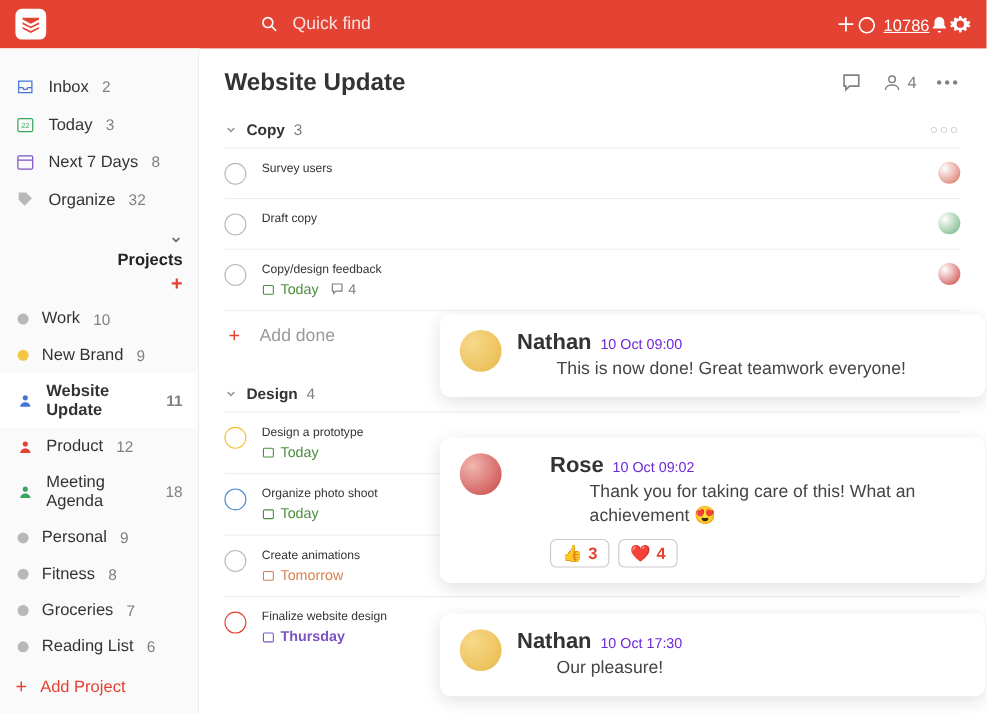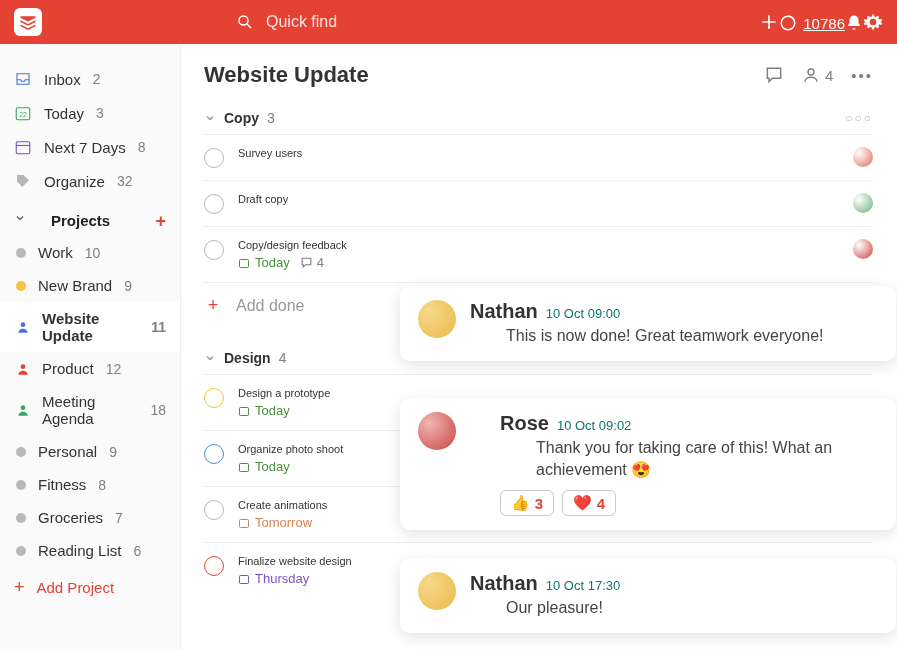--- a/index.html
+++ b/index.html
@@ -23,21 +23,21 @@
   .searchwrap{display:flex;align-items:center;gap:10px;margin-left:180px;color:rgba(255,255,255,.9);}
   .searchwrap input{background:transparent;border:0;color:#fff;font-size:16px;width:180px;outline:none;}
   .searchwrap input::placeholder{color:rgba(255,255,255,.85);}
   .topbar-right{margin-left:auto;display:flex;align-items:flex-end;gap:0;text-decoration:underline;}
   .top-icn{cursor:pointer;display:flex;align-items:center;gap:6px;font-size:15px;}
   
   .sidebar{position:absolute;top:44px;left:0;width:180px;height:calc(100% - 44px);background:var(--sidebar-bg);border-right:1px solid var(--border);padding-top:18px;font-size:15px;}
   .nav-item{display:flex;align-items:center;gap:12px;padding:8px 14px;color:#333;cursor:pointer;}
   .nav-item .count{color:var(--muted);font-size:14px;}
   .nav-icn{width:18px;height:18px;display:flex;align-items:center;justify-content:center;color:#7f7f7f;}
-  .section-head{display:flex;align-items:flex-start;gap:25px;padding:14px 14px 6px;font-weight:700;color:#222;}
+  .section-head{display:flex;align-items:flex-end;gap:4px;padding:14px 14px 6px;font-weight:700;color:#222;flex-direction:column;}
   .section-head .plus{margin-left:auto;color:var(--red);font-size:18px;line-height:1;cursor:pointer;}
   .proj-item{display:flex;align-items:center;gap:12px;padding:8px 14px 8px 16px;color:#333;cursor:pointer;}
   .proj-item.active{background:#fff;font-weight:700;}
   .proj-dot{width:10px;height:10px;border-radius:50%;flex-shrink:0;}
   .proj-ico{width:14px;height:14px;display:flex;align-items:center;justify-content:center;flex-shrink:0;}
   .proj-item .count{color:var(--muted);font-size:14px;}
   .add-proj{display:flex;align-items:center;gap:12px;padding:10px 14px;color:var(--red);cursor:pointer;}
   
   .main{position:absolute;top:44px;left:180px;right:0;height:calc(100% - 44px);overflow:hidden;padding:18px 24px 0 24px;box-sizing:border-box;}
   .page-head{display:flex;align-items:center;gap:14px;}
@@ -56,32 +56,32 @@
   .circle{width:18px;height:18px;border:1.5px solid #b8b8b8;border-radius:50%;flex-shrink:0;margin-top:1px;cursor:pointer;}
   .circle.yellow{border-color:var(--yellow);}
   .circle.blue{border-color:#4a8bd6;}
   .circle.red{border-color:var(--red);}
   .task-body{flex:1;min-width:0;}
   .task-title{font-size:11px;}
   .task-meta{display:flex;align-items:center;gap:10px;margin-top:4px;font-size:13px;}
   .due{display:inline-flex;align-items:center;gap:5px;}
   .due.green{color:var(--green);}
   .due.orange{color:var(--orange);}
-  .due.purple{color:var(--purple);}
+  .due.purple{color:var(--purple);font-weight:bold;}
   .comments{display:inline-flex;align-items:center;gap:4px;color:#808080;}
   .assignee{width:20px;height:20px;border-radius:50%;margin-left:auto;flex-shrink:0;box-shadow:0 0 0 2px #fff;}
   .add-task{display:flex;align-items:center;gap:14px;padding:12px 0;color:#999;cursor:pointer;border-top:1px solid var(--border);}
   .add-task .plus{color:var(--red);font-size:18px;width:18px;text-align:center;}
   
   .card{position:absolute;background:#fff;border-radius:10px;box-shadow:0 4px 16px rgba(0,0,0,.12);padding:14px 18px;display:flex;gap:14px;width:460px;}
   .card .avatar{width:38px;height:38px;border-radius:50%;flex-shrink:0;}
   .card-body{flex:1;min-width:0;}
   .card-head{display:flex;align-items:baseline;gap:8px;margin-bottom:2px;}
   .card-name{font-weight:700;font-size:20px;}
-  .card-time{color:#0f766e;font-size:13px;}
+  .card-time{color:#6d28d9;font-size:13px;}
   .card-text{font-size:16px;line-height:1.35;color:#444;margin-left:36px;}
   .reactions{display:flex;gap:8px;margin-top:10px;}
   .react{border:1px solid #c9c9c9;border-radius:6px;background:#fff;padding:3px 10px;font-size:15px;display:inline-flex;align-items:center;gap:5px;cursor:pointer;}
   .react .num{color:var(--red);font-weight:600;}
   svg{display:block;}
 </style>
 </head>
 <body>
 
 <div class="topbar">

